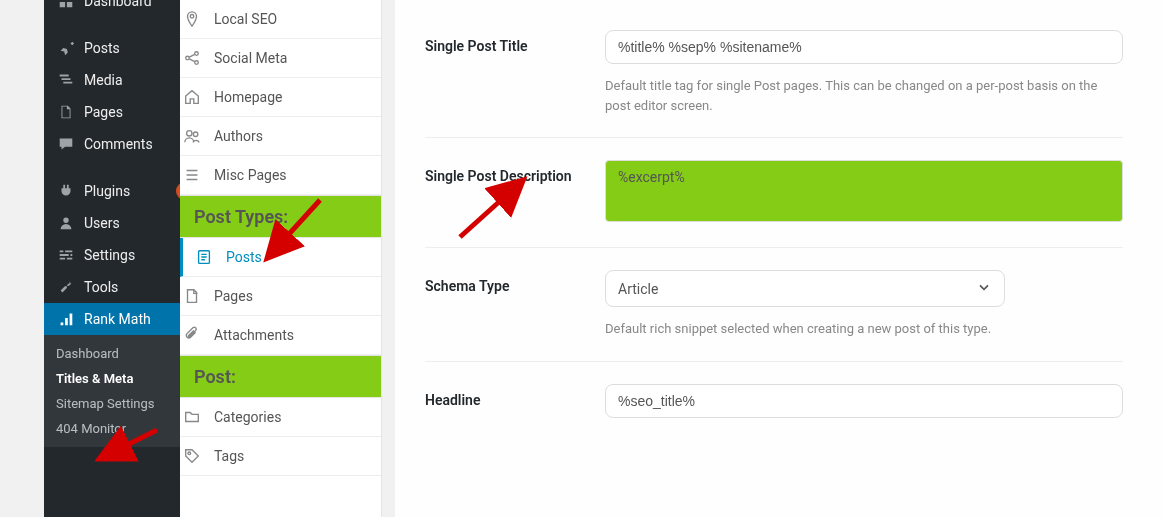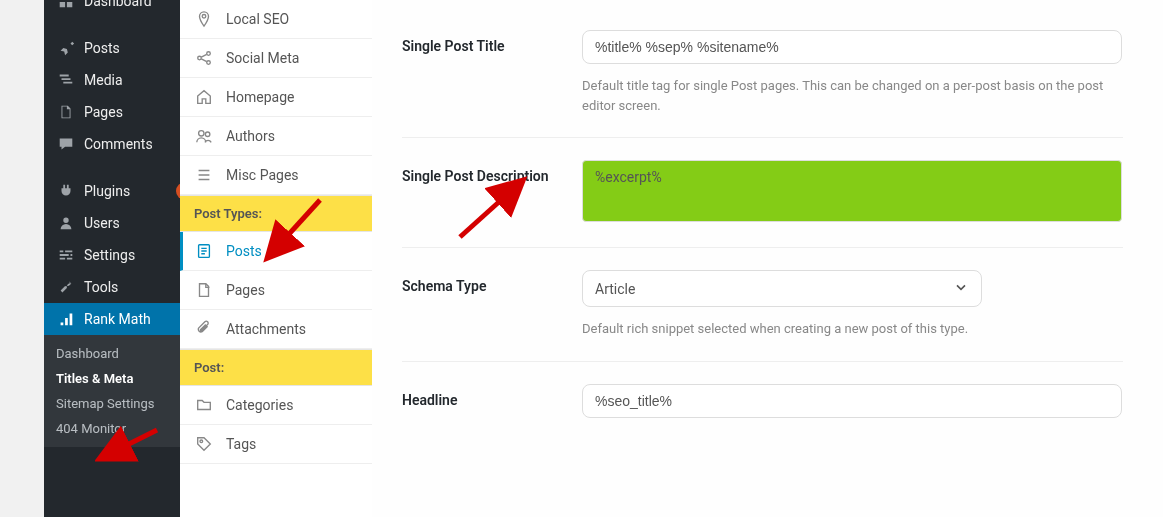--- a/index.html
+++ b/index.html
@@ -78,51 +78,51 @@
   .rm-sidebar {
     position: absolute;
     left: 180px; top: 0;
     width: 202px;
     height: 517px;
     background: #fff;
     border-right: 1px solid #e5e5e5;
   }
   .rm-section-header {
     padding: 10px 14px;
-    background: #fde047;
+    background: #84cc16;
     border-top: 1px solid #e5e5e5;
     border-bottom: 1px solid #e5e5e5;
     color: #555;
-    font-size: 13px;
+    font-size: 18px;
     font-weight: 600;
   }
   .rm-tab {
     display: flex;
     align-items: center;
     gap: 12px;
-    padding: 10px 14px;
+    padding: 10px 2px;
     border-bottom: 1px solid #eee;
     color: #555;
     cursor: pointer;
     background: #fff;
   }
   .rm-tab .icon { width: 20px; display: flex; justify-content: center; }
   .rm-tab svg { fill: none; stroke: #888; stroke-width: 1.5; }
   .rm-tab.active {
     color: #008ec2;
     border-left: 3px solid #008ec2;
     padding-left: 11px;
     background: #fff;
   }
   .rm-tab.active svg { stroke: #008ec2; }
 
   
   .panel {
     position: absolute;
-    left: 372px; top: 0; right: 0;
+    left: 395px; top: 0; right: 0;
     height: 517px;
     background: #fefefe;
     padding: 20px 40px 20px 30px;
     overflow: hidden;
   }
   .field {
     display: flex;
     align-items: flex-start;
     padding: 22px 0;
     border-bottom: 1px solid #eee;

